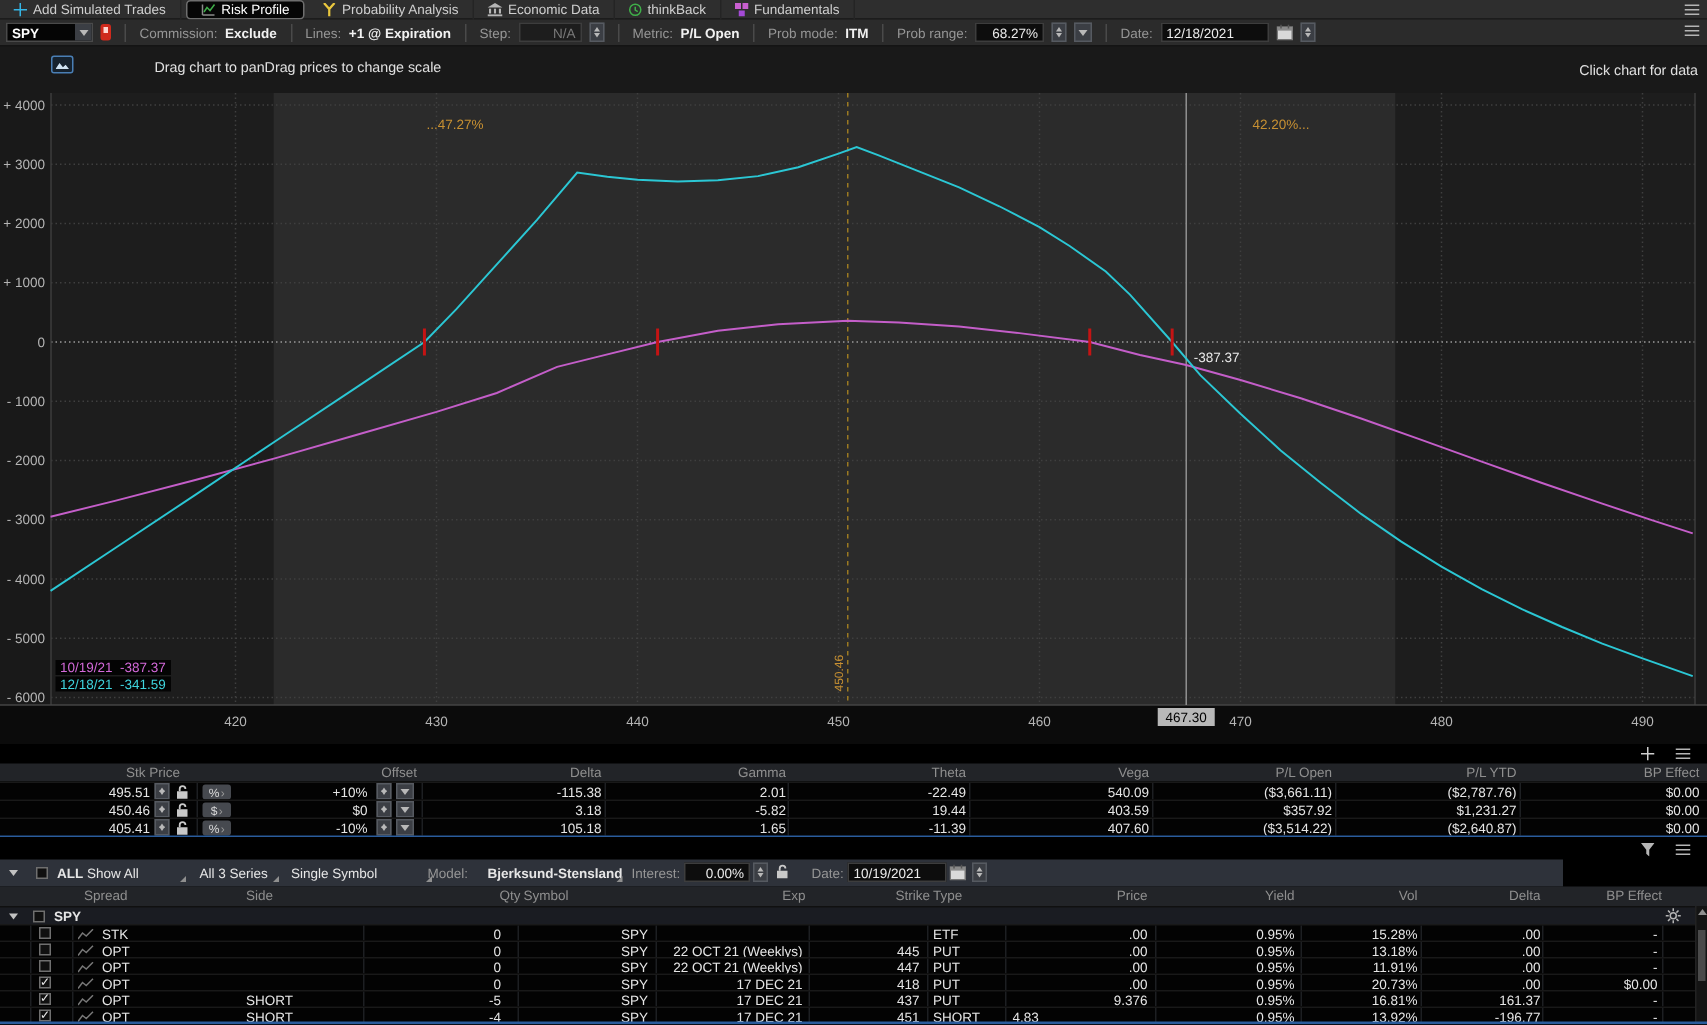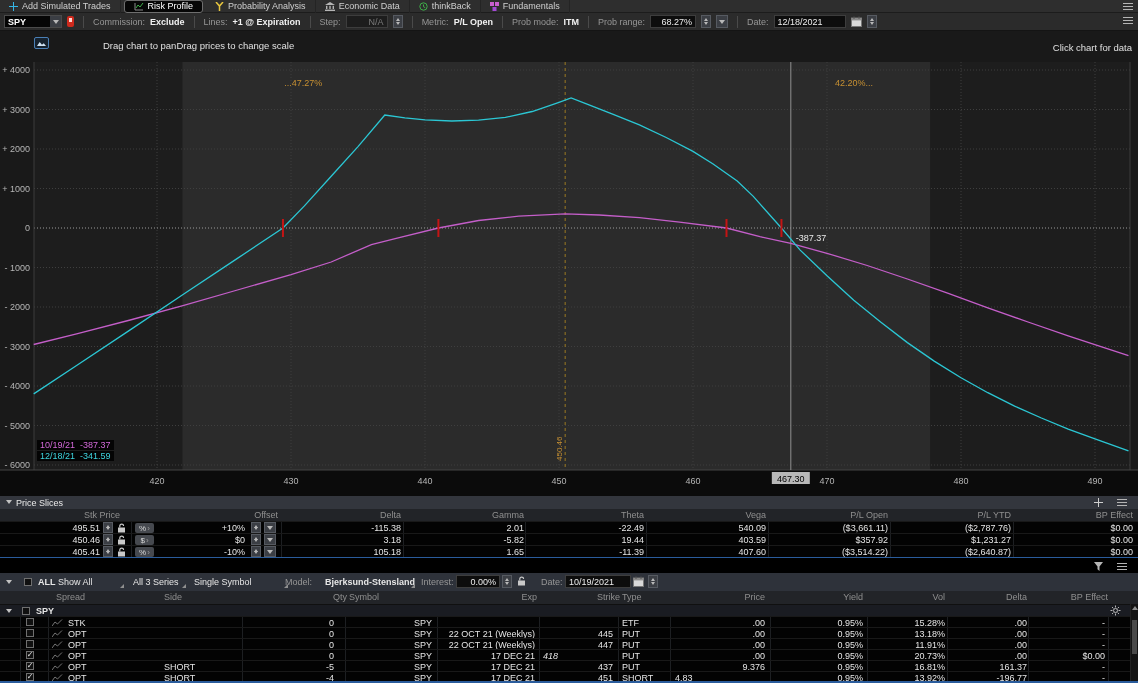--- a/index.html
+++ b/index.html
@@ -61,21 +61,21 @@
   .cell{position:absolute;top:1px;white-space:nowrap;overflow:hidden;}
   .vline{position:absolute;top:0;bottom:0;width:1px;background:#1d1f22;}
   .checkbox{position:absolute;width:8px;height:8px;background:#101010;border:1px solid #6f6f6f;box-sizing:border-box;
             display:flex;align-items:center;justify-content:center;color:#e8e8e8;font-size:8px;line-height:8px;}
   .pctbadge{position:absolute;width:19px;height:10px;background:#46494f;border-radius:2px;color:#d8d8d8;
             display:flex;align-items:center;justify-content:center;font-size:8px;}
   .pctbadge::after{content:"\203A";color:#9a9a9a;margin-left:1px;}
   #price-slices-bottomline{position:absolute;left:0;top:557px;width:1138px;height:1px;background:#2a5c9c;}
   #screen-bottomline{position:absolute;left:0;top:681px;width:1138px;height:2px;background:#2a5c9c;}
 
-  .filter-row{position:absolute;left:0;width:1138px;height:18px;background:#2e323a;}
+  .filter-row{position:absolute;left:0;width:1042px;height:18px;background:#2e323a;}
   .fitem{position:absolute;top:4px;white-space:nowrap;}
   .fcorner{position:absolute;width:0;height:0;border-left:4px solid transparent;border-bottom:4px solid #8f8f8f;top:11px;}
   .grow{position:absolute;left:0;width:1138px;height:12px;background:#1a1c22;border-top:1px solid #101010;box-sizing:border-box;}
 
   .vscroll{position:absolute;left:1130px;top:604px;width:8px;height:79px;background:#141414;border-left:1px solid #222;box-sizing:border-box;}
   .vscroll .thumb{position:absolute;left:1px;top:16px;width:5px;height:34px;background:#4a4a4a;}
   .vscroll .uparr{position:absolute;left:1px;top:2px;width:0;height:0;border:3px solid transparent;border-bottom:4px solid #8f8f8f;border-top:none;}
 </style>
 </head>
 <body>
@@ -264,24 +264,20 @@
       </svg>
     <span id="chart-note-icon"></span>
     <span id="chart-hint-left">Drag chart to panDrag prices to change scale</span>
     <span id="chart-hint-right">Click chart for data</span>
     <div class="chart-legend" id="chart-legend">
         <div class="lrow" style="color: rgb(211, 105, 217);">10/19/21  -387.37</div>
         <div class="lrow" style="color: rgb(63, 212, 222);">12/18/21  -341.59</div>
       </div>
   </div>
 
-  <div class="sec-header" style="top:496px;">
-    <span class="chev"></span>
-    <span class="sec-title">Price Slices</span>
-  </div>
   <div class="menu-btn" style="right:34px;top:498px;" id="ps-plus">
       <svg width="9" height="9" viewBox="0 0 9 9">
         <path d="M4 0h1v9H4zM0 4h9v1H0z" fill="#cfcfcf"></path>
       </svg>
     </div>
   <div class="menu-btn" style="right:10px;top:498px;" id="ps-menu">
       <svg width="10" height="9" viewBox="0 0 10 9">
         <path d="M0 1.5h10M0 4.5h10M0 7.5h10" stroke="#b5b5b5"></path>
       </svg>
     </div>
@@ -573,21 +569,21 @@
         <span class="vline" style="left: 1108px;"></span>
         <span class="checkbox glyph" style="left: 26px; top: 1px;">✓</span>
         <span style="position: absolute; left: 52px; top: 2px; line-height: 0;"><svg width="11" height="8" viewBox="0 0 11 8">
             <polyline points="0,7 3,3 5.5,5 10,0.5" stroke="#777" fill="none"></polyline>
           </svg></span>
         <span class="cell" style="left: 68px; width: 90px; text-align: left;">OPT</span>
         <span class="cell" style="left: 164px; width: 80px; text-align: left;"></span>
         <span class="cell" style="left: 254px; width: 80px; text-align: right;">0</span>
         <span class="cell" style="left: 352px; width: 80px; text-align: right;">SPY</span>
         <span class="cell" style="left: 415px; width: 120px; text-align: right;">17 DEC 21</span>
-        <span class="cell" style="left: 543px; width: 70px; text-align: left; font-style: italic;">418</span>
+        <span class="cell" style="left: 543px; width: 70px; text-align: right;">418</span>
         <span class="cell" style="left: 622px; width: 55px; text-align: left;">PUT</span>
         <span class="cell" style="left: 675px; width: 90px; text-align: right;">.00</span>
         <span class="cell" style="left: 773px; width: 90px; text-align: right;">0.95%</span>
         <span class="cell" style="left: 855px; width: 90px; text-align: right;">20.73%</span>
         <span class="cell" style="left: 937px; width: 90px; text-align: right;">.00</span>
         <span class="cell" style="left: 1015px; width: 90px; text-align: right;">$0.00</span>
       </div>
       <div class="trow" style="top: 660px; height: 11px;">
         <span class="vline" style="left: 20px;"></span>
         <span class="vline" style="left: 48px;"></span>

